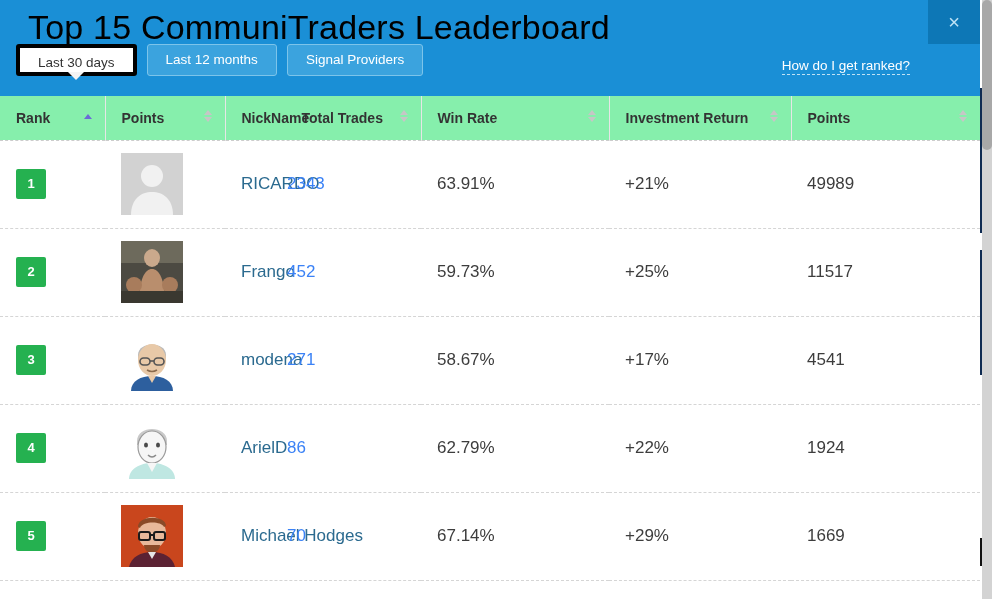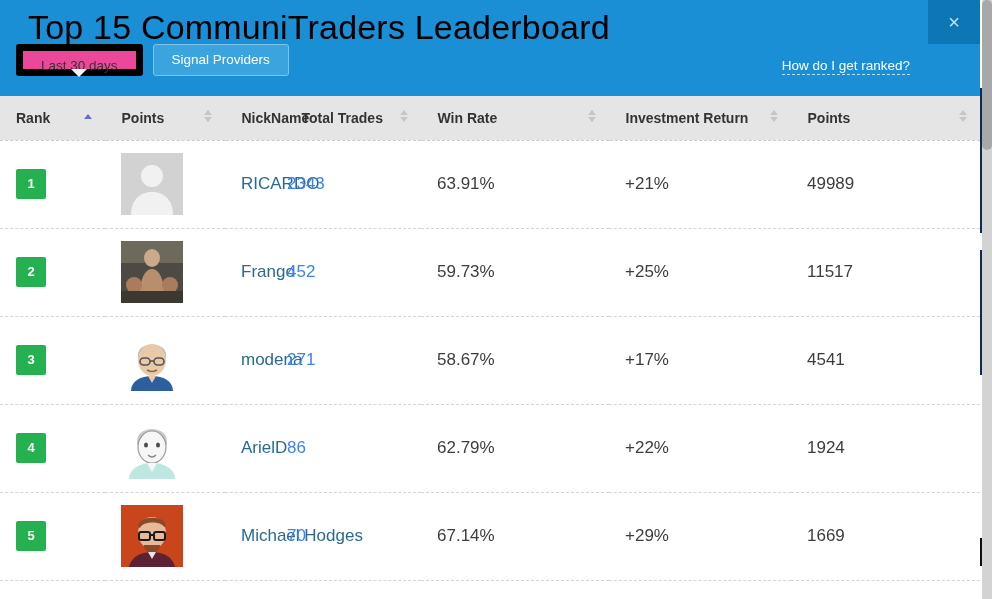--- a/index.html
+++ b/index.html
@@ -107,23 +107,23 @@
     height: 32px;
     line-height: 30px;
     padding: 0 18px;
     font-size: 13.5px;
     border-radius: 3px;
     cursor: pointer;
     white-space: nowrap;
     font-family: "Liberation Sans", sans-serif;
   }
   .tab.active {
-    background: #ec4899;
+    background: #ffffff;
     color: #333333;
-    border: 7px solid #000000;
+    border: 4px solid #000000;
     position: relative;
   }
   .tab.active:after {
     content: "";
     position: absolute;
     left: 50%; margin-left: -8px; bottom: -8px;
     width: 0; height: 0;
     border-left: 8px solid transparent;
     border-right: 8px solid transparent;
     border-top: 8px solid #f4f4f4;
@@ -152,21 +152,21 @@
     height: 503px;
     background: #ffffff;
     overflow: hidden;
   }
   table.lb {
     width: 980px;
     border-collapse: collapse;
     table-layout: fixed;
   }
   table.lb thead th {
-    background: #e5e5e5;
+    background: #86efac;
     height: 44px;
     font-size: 14px;
     font-weight: bold;
     color: #333333;
     text-align: left;
     padding: 0 0 0 16px;
     border-bottom: 1px dashed #cccccc;
     border-right: 1px solid #e6e6e6;
     position: relative;
     vertical-align: middle;
@@ -280,20 +280,21 @@
 
 <div id="modal">
 
   <div class="modal-header">
     <div class="modal-title">Top 15 CommuniTraders Leaderboard</div>
 
     <button class="close-btn">×</button>
 
     <div class="tabs">
       <div class="tab active">Last 30 days</div>
+      <div class="tab inactive">Last 12 months</div>
       <div class="tab inactive">Signal Providers</div>
     </div>
 
     <a class="help-link">How do I get ranked?</a>
   </div>
 
   <div class="table-wrap">
     <table class="lb">
       <colgroup>
         <col style="width:105px">

